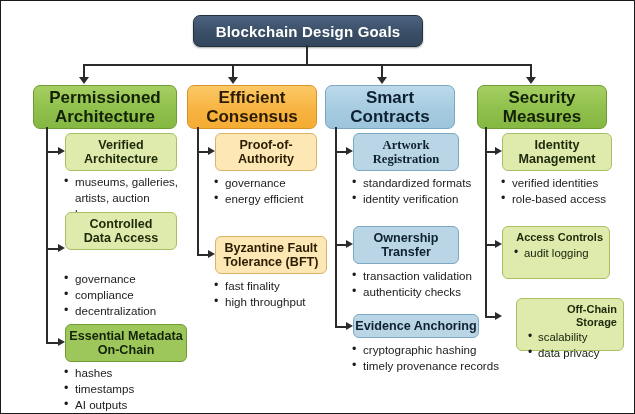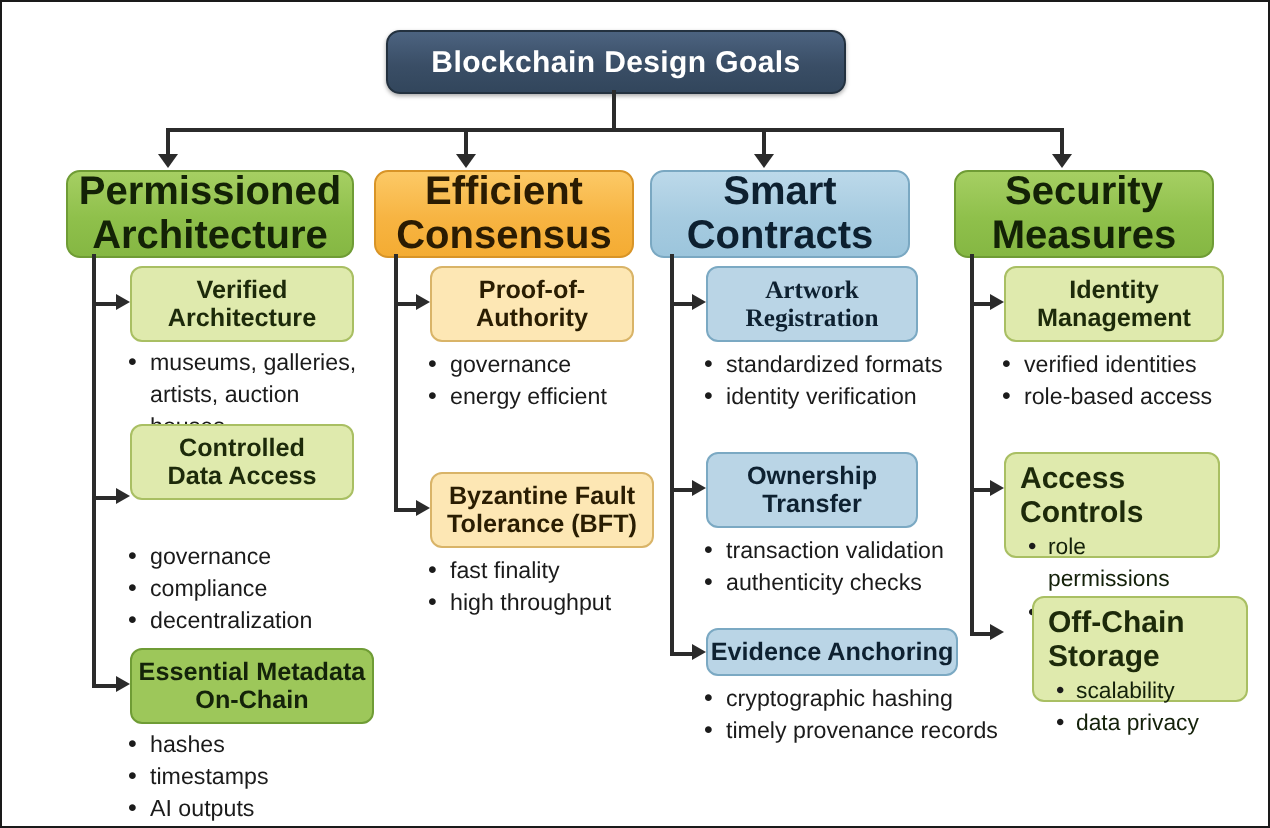--- a/index.html
+++ b/index.html
@@ -39,21 +39,21 @@
     display:flex;align-items:center;justify-content:center;
     color:#ffffff;font-size:15px;font-weight:bold;letter-spacing:.2px;
     box-shadow:0 1px 2px rgba(0,0,0,.35);
   }
 
   
   .col-head{
     position:absolute;top:74px;height:42px;
     border-radius:7px;border:1px solid;
     display:flex;align-items:center;justify-content:center;
-    text-align:center;font-size:20px;font-weight:bold;line-height:1.12;
+    text-align:center;font-size:17px;font-weight:bold;line-height:1.12;
     color:#15240d;
   }
   .head-green{
     background:linear-gradient(180deg,#a6cf63 0%,#8fc04b 55%,#85b743 100%);
     border-color:#6f9c35;color:#132206;
   }
   .head-orange{
     background:linear-gradient(180deg,#fcc966 0%,#f7b442 55%,#f4ac33 100%);
     border-color:#d89427;color:#2a1b02;
   }
@@ -68,21 +68,21 @@
     display:flex;flex-direction:column;justify-content:center;
     text-align:center;font-size:12.6px;font-weight:bold;line-height:1.14;
   }
   .sub-lgreen{background:#dfeaad;border-color:#a9bf63;color:#1d2a0a;}
   .sub-dgreen{background:#9dc75a;border-color:#6f9c35;color:#14230a;}
   .sub-cream{background:#fde7b4;border-color:#d9b468;color:#2a1d02;}
   .sub-blue{background:#bad5e6;border-color:#7ba9c3;color:#0e2131;}
 
   
   .sub.boxed{justify-content:flex-start;padding:4px 6px 4px 7px;text-align:left;box-sizing:border-box;}
-  .sub.boxed .sub-title{text-align:left;font-size:15px;font-weight:bold;margin-bottom:1px;}
+  .sub.boxed .sub-title{text-align:right;font-size:11px;font-weight:bold;margin-bottom:1px;}
   .sub.boxed ul{margin:0;padding:0 0 0 14px;list-style:none;}
   .sub.boxed li{
     font-size:11.4px;font-weight:normal;line-height:1.42;position:relative;color:#14210a;
   }
   .sub.boxed li:before{
     content:"\2022";position:absolute;left:-10px;top:-1px;font-size:12px;color:#1b1b1b;
   }
 
   
   .blist{position:absolute;margin:0;padding:0;list-style:none;}
@@ -252,21 +252,20 @@
     <div>Management</div>
   </div>
   <ul class="blist" style="left:485px;top:164px;width:125px;">
     <li>verified identities</li>
     <li>role-based access</li>
   </ul>
 
   <div class="sub sub-lgreen boxed" style="left:487px;top:215px;width:108px;height:53px;">
     <div class="sub-title">Access Controls</div>
     <ul>
-      <li>role permissions</li>
       <li>audit logging</li>
     </ul>
   </div>
 
   <div class="sub sub-lgreen boxed" style="left:501px;top:287px;width:108px;height:53px;">
     <div class="sub-title">Off-Chain Storage</div>
     <ul>
       <li>scalability</li>
       <li>data privacy</li>
     </ul>

